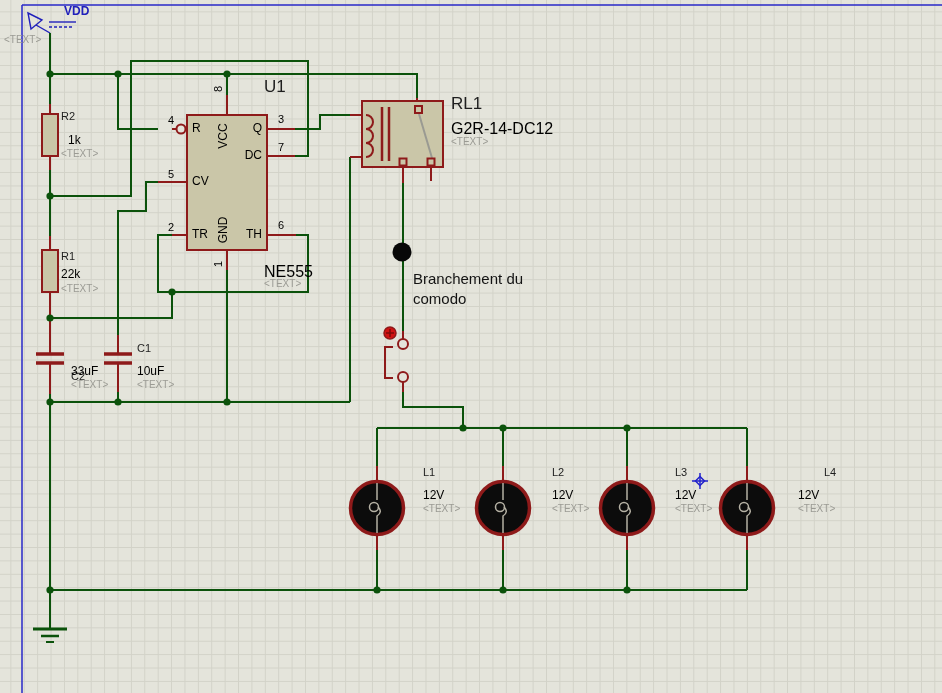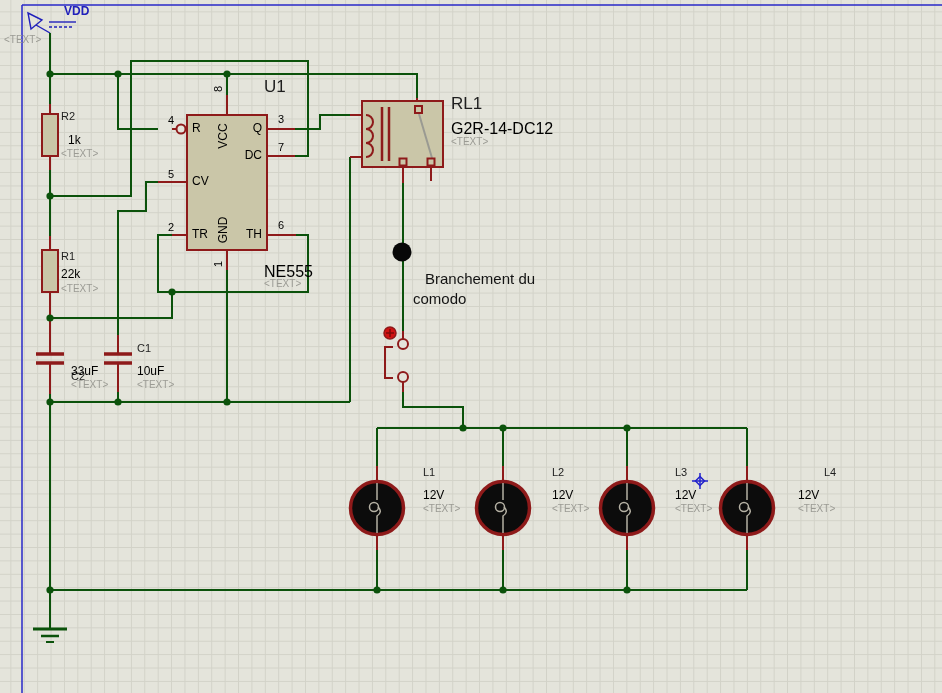--- a/index.html
+++ b/index.html
@@ -253,21 +253,21 @@
   <div class="lbl pinnum" style="left:278px;top:113px;">3</div>
   <div class="lbl pinnum" style="left:278px;top:141px;">7</div>
   <div class="lbl pinnum" style="left:278px;top:219px;">6</div>
   <div class="lbl pinnum rot" style="left:218px;top:89px;">8</div>
   <div class="lbl pinnum rot" style="left:218px;top:264px;">1</div>
 
   <div class="lbl ref big" style="left:451px;top:95px;">RL1</div>
   <div class="lbl part" style="left:451px;top:120px;">G2R-14-DC12</div>
   <div class="lbl ph" style="left:451px;top:136px;">&lt;TEXT&gt;</div>
 
-  <div class="lbl note" style="left:413px;top:271px;margin-left:12px;">Branchement du</div>
+  <div class="lbl note" style="left:413px;top:271px;">Branchement du</div>
   <div class="lbl note" style="left:413px;top:291px;">comodo</div>
 
   <div class="lbl ref" style="left:423px;top:466px;">L1</div>
   <div class="lbl val" style="left:423px;top:489px;">12V</div>
   <div class="lbl ph" style="left:423px;top:503px;">&lt;TEXT&gt;</div>
 
   <div class="lbl ref" style="left:552px;top:466px;">L2</div>
   <div class="lbl val" style="left:552px;top:489px;">12V</div>
   <div class="lbl ph" style="left:552px;top:503px;">&lt;TEXT&gt;</div>
 

